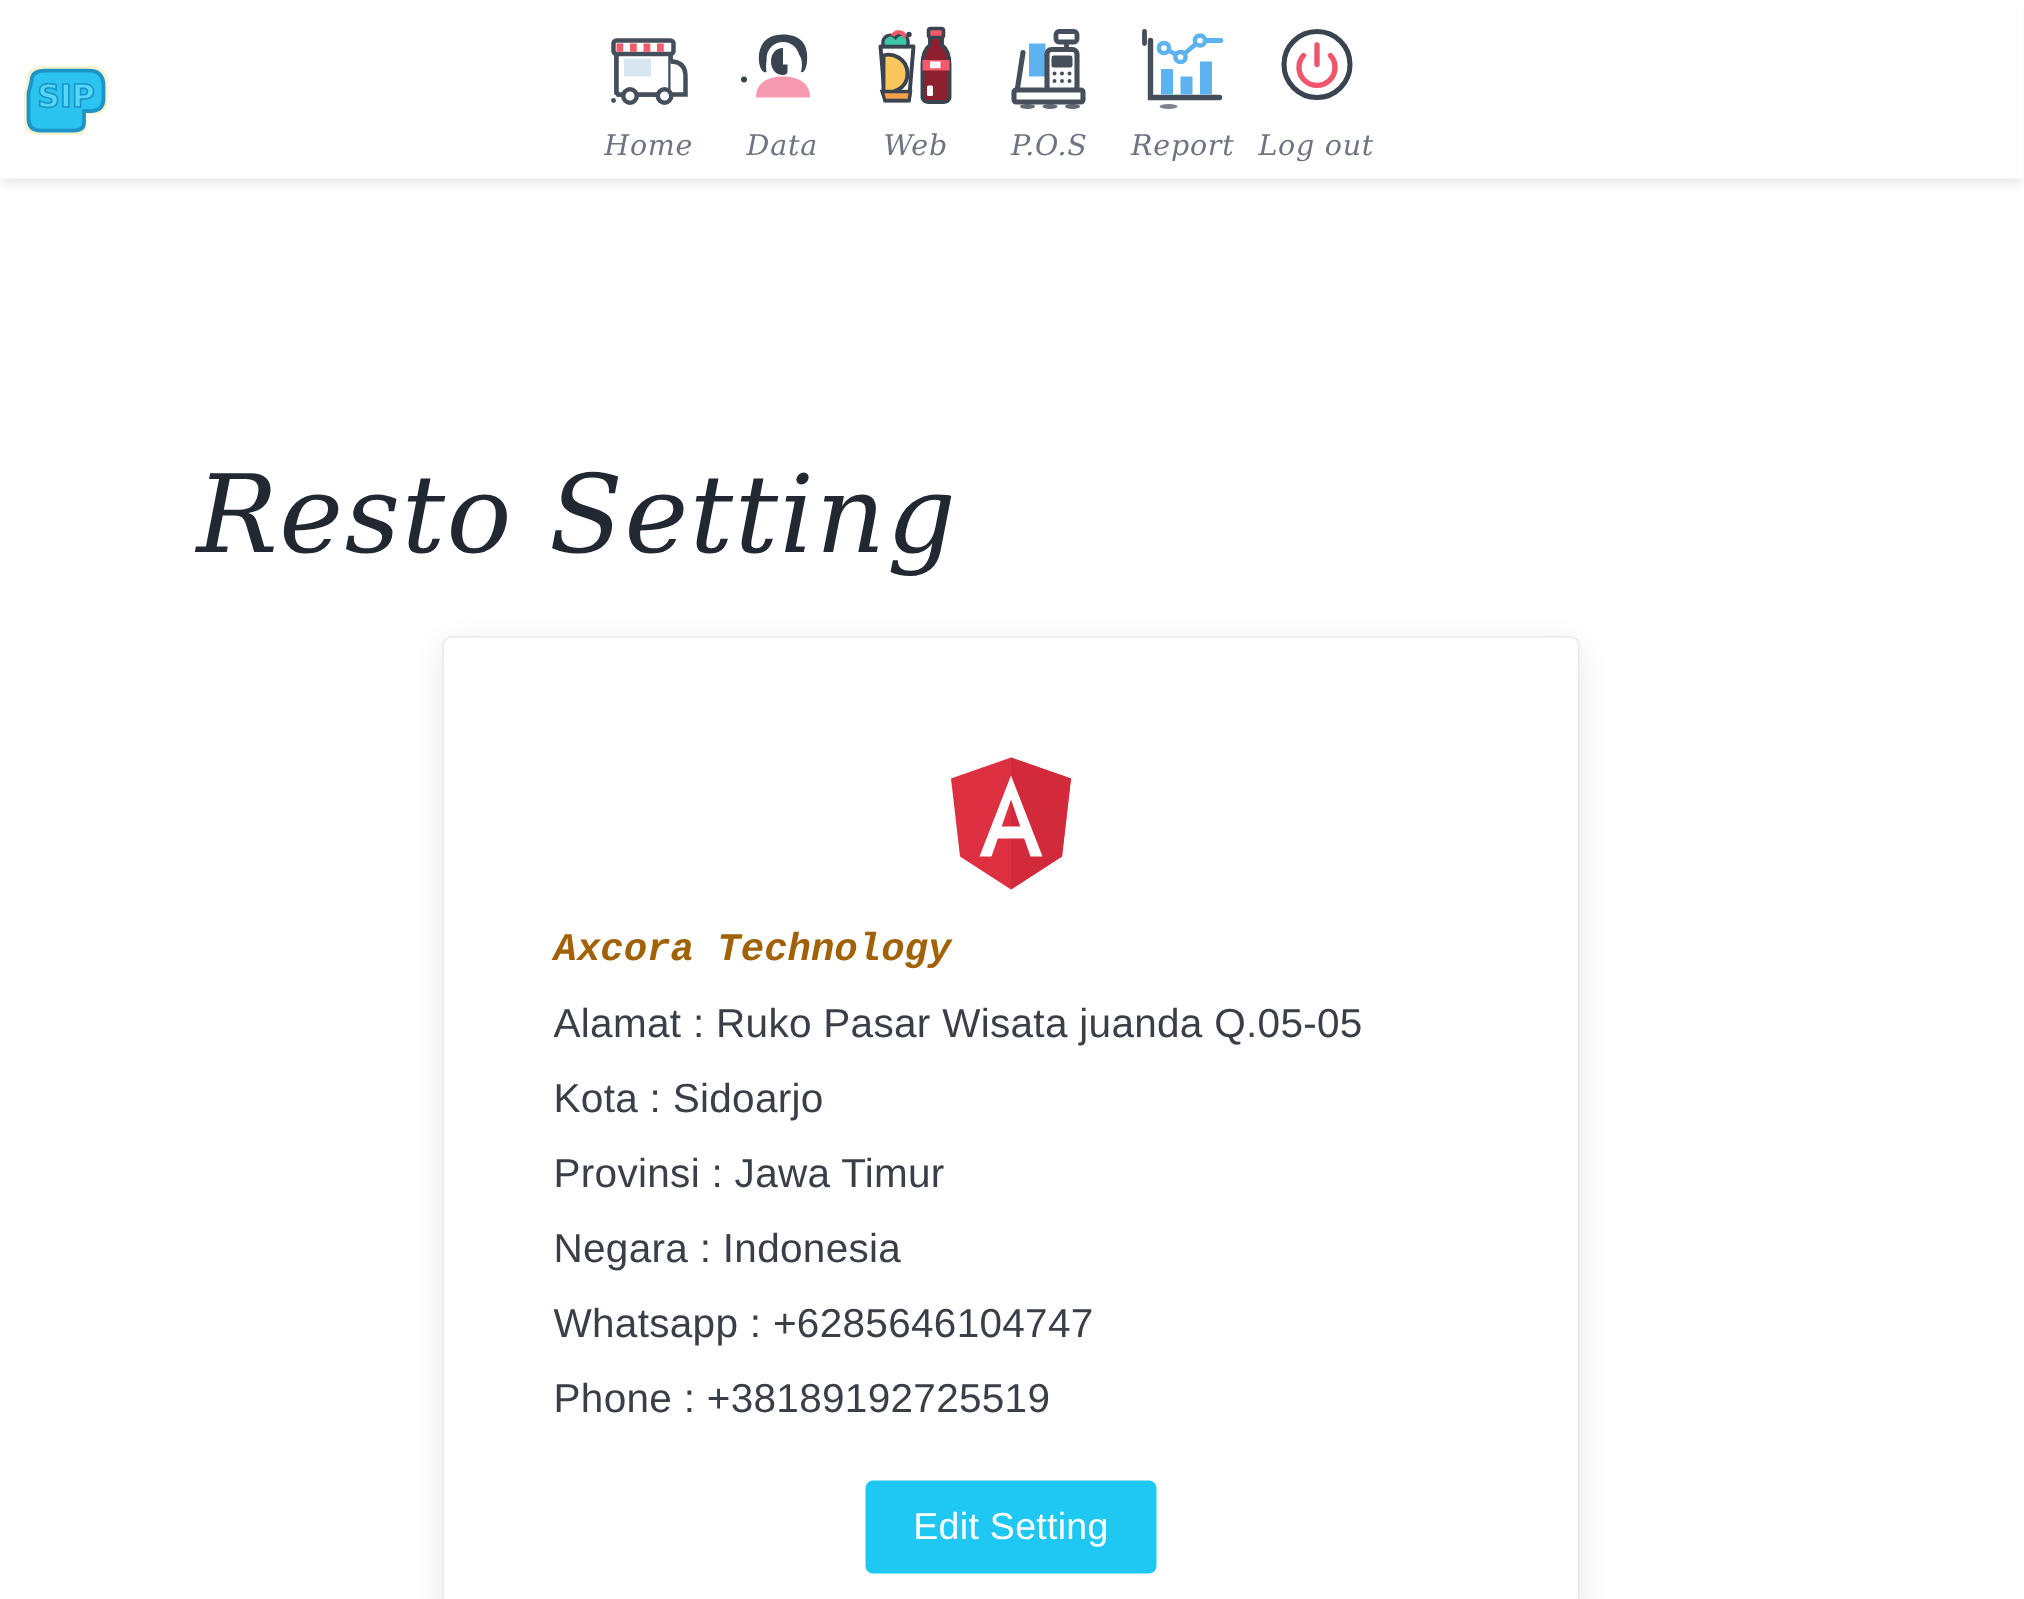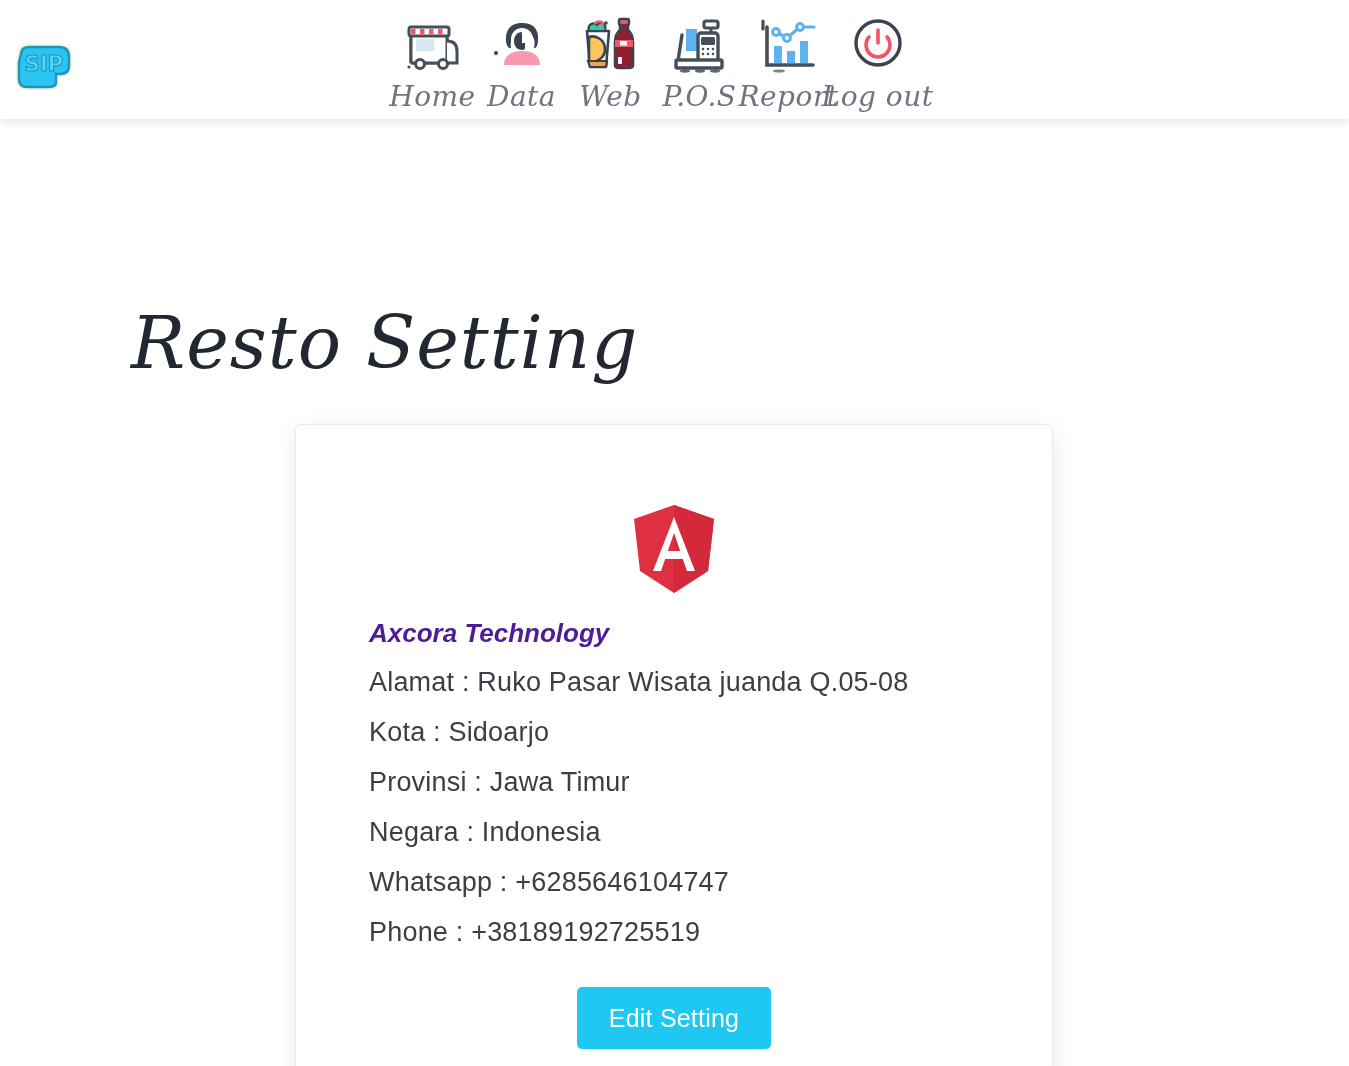--- a/index.html
+++ b/index.html
@@ -59,21 +59,21 @@
   .nav-icon {
     height: 74px;
     display: flex;
     align-items: center;
     justify-content: center;
   }
   .nav-icon svg { display: block; }
   .nav-label {
     font-family: "DejaVu Serif", "Liberation Serif", serif;
     font-style: italic;
-    font-size: 28px;
+    font-size: 19px;
     line-height: 30px;
     color: #6e7480;
     white-space: nowrap;
     letter-spacing: 0.5px;
   }
 
   
   .page {
     width: 100%;
     height: 1028px;
@@ -115,26 +115,26 @@
     height: 92px;
     display: block;
   }
 
   .info-block {
     width: 100%;
     padding-left: 73px;
     margin-top: 22px;
   }
   .org-name {
-    font-family: Liberation Sans, sans-serif;
+    font-family: Liberation Mono, monospace;
     font-style: italic;
     font-weight: bold;
     font-size: 26px;
     line-height: 32px;
-    color: #4c1d95;
+    color: #a16207;
     margin: 0 0 8px 0;
     white-space: nowrap;
   }
   .info-line {
     font-family: "Liberation Sans", sans-serif;
     font-weight: 300;
     font-size: 27px;
     line-height: 50px;
     color: #3a3f47;
     letter-spacing: 0.2px;
@@ -334,21 +334,21 @@
       <span>
         <svg class="ng-logo" viewBox="0 0 86 92">
           <path d="M43 2 L83 16 L77 68 L43 90 L9 68 L3 16 Z" fill="#dd3141"></path>
           <path d="M43 2 L43 90 L77 68 L83 16 Z" fill="#d32a3b"></path>
           <path d="M43 14 L64 68 L56 68 L51.8 56 L34.2 56 L30 68 L22 68 Z M43 30 L36.8 48 L49.2 48 Z" fill="#ffffff"></path>
         </svg>
       </span>
 
       <div class="info-block">
         <div class="org-name">Axcora Technology</div>
-        <div class="info-line">Alamat : Ruko Pasar Wisata juanda Q.05-08</div>
+        <div class="info-line">Alamat : Ruko Pasar Wisata juanda Q.05-05</div>
         <div class="info-line">Kota : Sidoarjo</div>
         <div class="info-line">Provinsi : Jawa Timur</div>
         <div class="info-line">Negara : Indonesia</div>
         <div class="info-line">Whatsapp : +6285646104747</div>
         <div class="info-line">Phone : +38189192725519</div>
       </div>
 
       <div class="btn-wrap">
         <button class="btn-edit">Edit Setting</button>
       </div>

